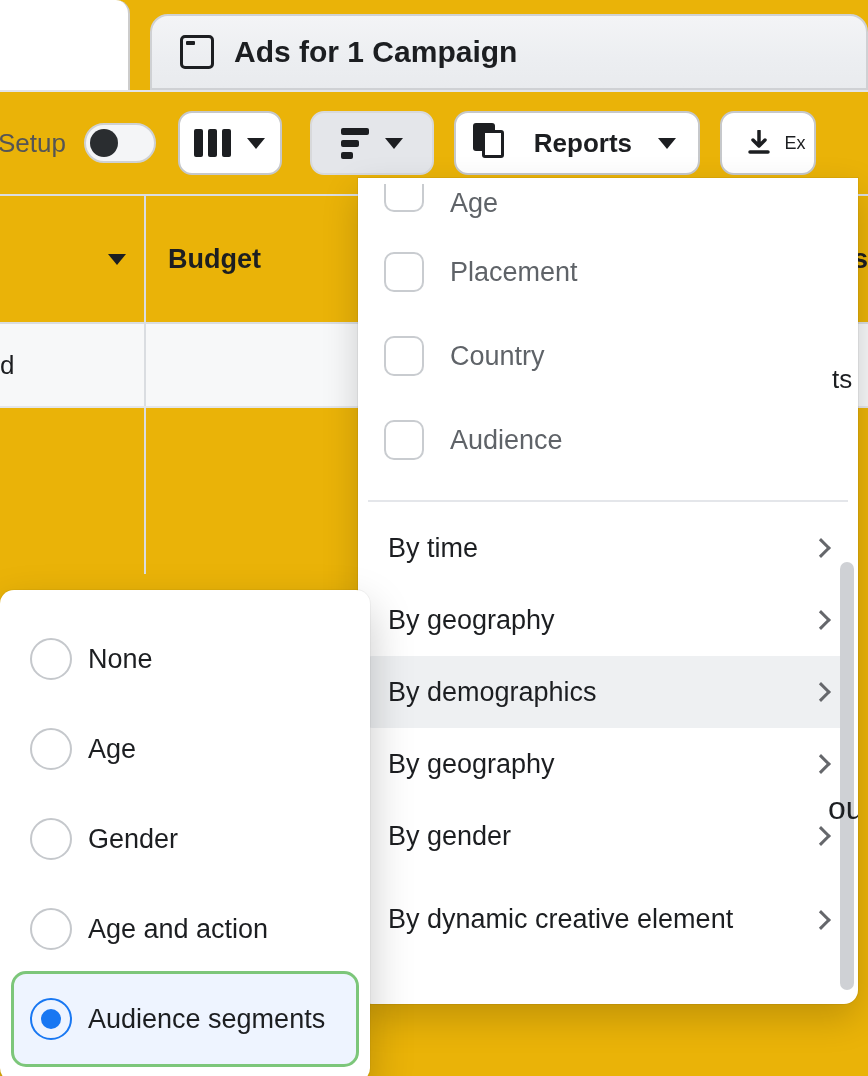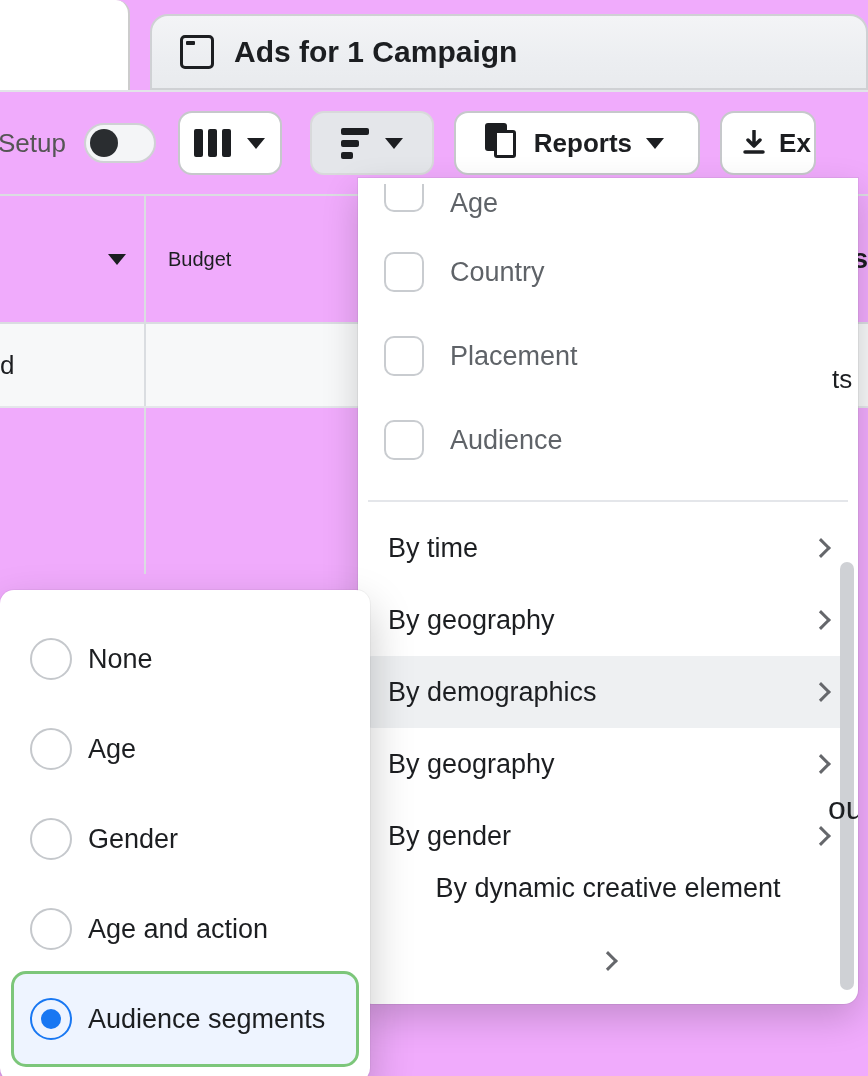--- a/index.html
+++ b/index.html
@@ -1,17 +1,17 @@
 <!DOCTYPE html>
 <html><head>
 <meta charset="utf-8">
 <style>
   * { box-sizing: border-box; margin: 0; padding: 0; }
   html, body { width: 868px; height: 1076px; overflow: hidden; font-family: -apple-system, BlinkMacSystemFont, "Segoe UI", Helvetica, Arial, sans-serif; background: #fff; color: #1c1e21; }
-  .root { position: relative; width: 868px; height: 1076px; background: #f0abfc; }
+  .root { position: relative; width: 868px; height: 1076px; background: #eab308; }
 
   
   .tabbar { position: absolute; top: 0; left: 0; right: 0; height: 90px; display: flex; align-items: stretch; }
   .tab-active { width: 130px; background: #fff; border-radius: 0 14px 0 0; border-right: 2px solid #ccc; border-top: none; }
   .tab-inactive { flex: 1; margin-top: 14px; margin-left: 20px; background: linear-gradient(#f3f4f6,#eceef1 60%,#e9ebee); border: 2px solid #cfd1d4; border-radius: 18px 18px 0 0; display: flex; align-items: center; gap: 20px; padding: 0 28px; }
   .tab-inactive .tab-icon { width: 34px; height: 34px; border: 3px solid #1c1e21; border-radius: 5px; position: relative; }
   .tab-inactive .tab-icon::after { content: ""; position: absolute; left: 3px; top: 3px; width: 9px; height: 4px; background: #1c1e21; border-radius: 1px; }
   .tab-inactive .tab-label { font-size: 30px; font-weight: 800; color: #1c1e21; }
 
   
@@ -20,36 +20,36 @@
   .switch { width: 72px; height: 40px; border-radius: 20px; border: 2px solid #cfd1d4; background: #f4f5f7; margin-left: 18px; position: relative; }
   .switch .knob { position: absolute; left: 4px; top: 4px; width: 28px; height: 28px; border-radius: 50%; background: #2a2d30; }
   .btn { height: 64px; border: 2px solid #c6c8cb; border-radius: 14px; display: flex; align-items: center; justify-content: center; gap: 16px; background: #fff; }
   .btn-columns { width: 104px; margin-left: 22px; }
   .columns-icon { display:flex; gap:5px; }
   .columns-icon span { width:9px; height:28px; background:#1c1e21; border-radius:2px; display:block;}
   .btn-breakdown { width: 124px; margin-left: 28px; background: #e4e6ea; border-color: #d8d9db; }
   .breakdown-icon { width:28px; display:flex; flex-direction:column; gap:5px;}
   .breakdown-icon span { height:7px; background:#1c1e21; border-radius:2px; display:block;}
   .breakdown-icon span:nth-child(1){width:28px;} .breakdown-icon span:nth-child(2){width:18px;} .breakdown-icon span:nth-child(3){width:12px;}
-  .btn-reports { width: 246px; margin-left: 20px; gap:14px; padding:0 22px; }
+  .btn-reports { width: 246px; margin-left: 20px; gap:14px; padding:0 22px;justify-content:space-between; }
   .reports-icon { width:30px; height:30px; position:relative; }
   .reports-icon .back { position:absolute; left:-5px; top:-5px; width:22px; height:28px; background:#1c1e21; border-radius:3px;}
   .reports-icon .front { position:absolute; left:4px; top:2px; width:22px; height:28px; background:#fff; border:3px solid #1c1e21; border-radius:3px;}
   .btn-reports .label { font-size:26px; font-weight:600; color:#1c1e21; }
   .btn-export { width: 96px; margin-left: 20px; gap:14px; overflow:hidden; padding-left:18px;}
   .export-icon { width:22px; height:26px;}
   .export-icon svg { display:block;}
-  .btn-export .label { font-size:26px; font-weight:700; color:#1c1e21; white-space:nowrap;}
+  .btn-export .label { font-size:18px; font-weight:400; color:#1c1e21; white-space:nowrap;}
   .caret { width:0; height:0; border-left:9px solid transparent; border-right:9px solid transparent; border-top:11px solid #1c1e21; }
 
   
   .thead { position: absolute; top: 196px; left: 0; right: 0; height: 128px; border-bottom: 2px solid #dadde1; display:flex;}
   .th-col1 { width: 146px; border-right: 2px solid #dadde1; display:flex; align-items:center; justify-content:flex-end; padding-right:18px;}
   .th-col2 { flex:1; display:flex; align-items:center; padding-left:22px;}
-  .th-budget { font-size:20px; font-weight:400; color:#1c1e21; }
+  .th-budget { font-size:27px; font-weight:700; color:#1c1e21; }
   .th-results { position:absolute; right:0; top:50%; transform:translateY(-50%); font-size:28px; font-weight:800; color:#1c1e21; }
 
   
   .trow { position:absolute; left:0; right:0; height:84px; display:flex; border-bottom:2px solid #e4e6ea;}
   .trow1 { top:324px; background:#f7f8f9; }
   .td-col1 { width:146px; border-right:2px solid #dadde1; display:flex; align-items:center; padding-left:0; font-size:26px; color:#1c1e21;}
   .td-col2 { flex:1; position:relative; }
   .budget-val { position:absolute; right:12px; top:10px; font-size:26px; font-weight:500; color:#1c1e21; text-align:right;}
   .budget-sub { position:absolute; right:12px; top:46px; font-size:24px; color:#65676b;}
   .trow2 { top:408px; height:166px; border-bottom:none;}
@@ -58,21 +58,21 @@
   .panel-breakdown { position:absolute; top:178px; left:358px; width:500px; height:826px; background:#fff; box-shadow: 0 14px 36px rgba(0,0,0,0.18), 0 0 0 1px rgba(0,0,0,0.05); border-radius:0 0 14px 14px; }
   .chk-row { display:flex; align-items:center; gap:26px; padding:6px 26px; height:84px;}
   .chk-box { width:40px; height:40px; border:2px solid #c9ccd0; border-radius:10px; flex:none;}
   .chk-label { font-size:27px; color:#5f6368; font-weight:400;}
   .chk-row.first { height:48px; padding-top:0; margin-top:4px;}
   .chk-row.first .chk-box { height:28px; margin-top:-10px; border-top:none; border-radius:0 0 10px 10px;}
   .panel-divider { height:2px; background:#e4e6ea; margin: 18px 10px 10px 10px; }
   .group-row { display:flex; align-items:center; justify-content:space-between; padding:0 26px; height:72px; border-radius:10px; margin:0 4px;gap:10px;}
   .group-row .glabel { font-size:27px; color:#1c1e21; }
   .group-row.active { background:#eef0f2;}
-  .group-row.tall { height:96px;flex-direction:column; }
+  .group-row.tall { height:96px; }
   .group-row.tall .glabel { line-height:1.25; }
   .chev { width:14px; height:14px; border-right:3px solid #65676b; border-bottom:3px solid #65676b; transform:rotate(-45deg);}
   .panel-scrollbar { position:absolute; right:4px; top:384px; bottom:14px; width:14px; background:#cfd1d5; border-radius:7px;}
   .ts-peek { position:absolute; right:0; top:186px; font-size:26px; color:#1c1e21; width:26px; overflow:hidden; white-space:nowrap;}
   .ou-peek { position:absolute; right:0; top:612px; font-size:32px; color:#1c1e21; width:30px; overflow:hidden; white-space:nowrap;}
 
   
   .panel-radio { position:absolute; top:590px; left:0; width:370px; background:#fff; box-shadow: 0 18px 44px rgba(0,0,0,0.22), 0 0 0 1px rgba(0,0,0,0.04); border-radius:14px; padding:24px 14px 18px 14px;}
   .radio-row { display:flex; align-items:center; gap:16px; height:90px; padding:0 16px; border-radius:12px;}
   .radio { width:42px; height:42px; border:2.5px solid #c5c8cc; border-radius:50%; flex:none; position:relative;}
@@ -161,25 +161,25 @@
       <div class="td-col2"></div>
   </div>
 
   <div class="panel-breakdown">
     <div class="chk-row first">
       <span class="chk-box"></span>
       <span class="chk-label">Age</span>
     </div>
     <div class="chk-row">
       <span class="chk-box"></span>
+      <span class="chk-label">Placement</span>
+    </div>
+    <div class="chk-row">
+      <span class="chk-box"></span>
       <span class="chk-label">Country</span>
-    </div>
-    <div class="chk-row">
-      <span class="chk-box"></span>
-      <span class="chk-label">Placement</span>
     </div>
     <div class="chk-row">
       <span class="chk-box"></span>
       <span class="chk-label">Audience</span>
     </div>
 
     <div class="panel-divider"></div>
 
     <div class="group-row">
       <span class="glabel">By time</span>

